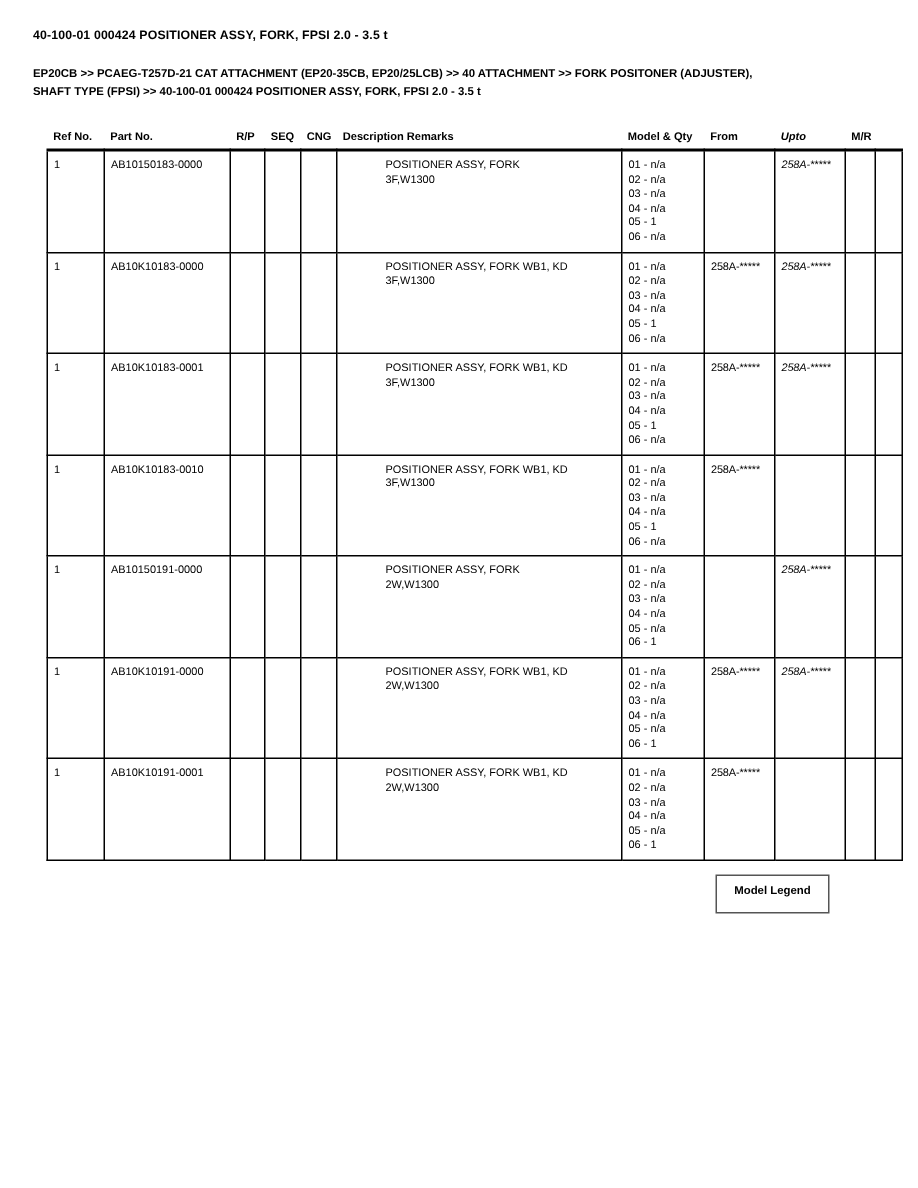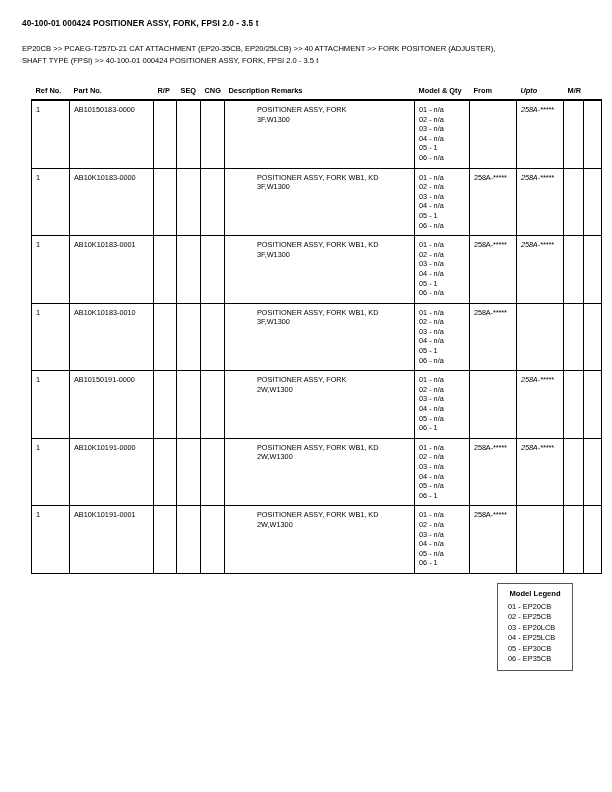--- a/index.html
+++ b/index.html
@@ -32,21 +32,21 @@
     font-weight: bold;
     letter-spacing: 0.1px;
     white-space: nowrap;
   }
   .breadcrumb {
     position: absolute;
     left: 22px;
     top: 43px;
     width: 575px;
     font-size: 7.6px;
-    font-weight: normal;
+    font-weight: bold;
     line-height: 11.5px;
     letter-spacing: 0.0px;
   }
   .breadcrumb .bc-line { display: block; white-space: nowrap; }
 
   
   .tbl-wrap {
     position: absolute;
     left: 31px;
     top: 86px;
@@ -111,21 +111,21 @@
   td.c-from, td.c-upto { padding-left: 4px; white-space: nowrap; }
 
   .desc-line { display: block; padding-left: 28px; }
   .qty-line  { display: block; }
 
   .serial { letter-spacing: -0.1px; }
 
   
   .legend {
     position: absolute;
-    left: 497px;
+    left: 477px;
     top: 583px;
     width: 76px;
     border: 1.4px solid #555;
     background: #fff;
     padding: 5px 0 6px 0;
     box-sizing: border-box;
   }
   .legend-title {
     font-size: 7.6px;
     font-weight: bold;
@@ -342,23 +342,15 @@
             <td class="c-upto serial"></td>
             <td class="c-mr"></td>
             <td class="c-tail"></td>
           </tr>
         </tbody>
     </table>
   </div>
 
   <div class="legend">
     <div class="legend-title">Model Legend</div>
-    <div id="legend-items">
-        <div class="legend-item">01 - EP20CB</div>
-        <div class="legend-item">02 - EP25CB</div>
-        <div class="legend-item">03 - EP20LCB</div>
-        <div class="legend-item">04 - EP25LCB</div>
-        <div class="legend-item">05 - EP30CB</div>
-        <div class="legend-item">06 - EP35CB</div>
-      </div>
   </div>
 
 </div>
 
 </body></html>

